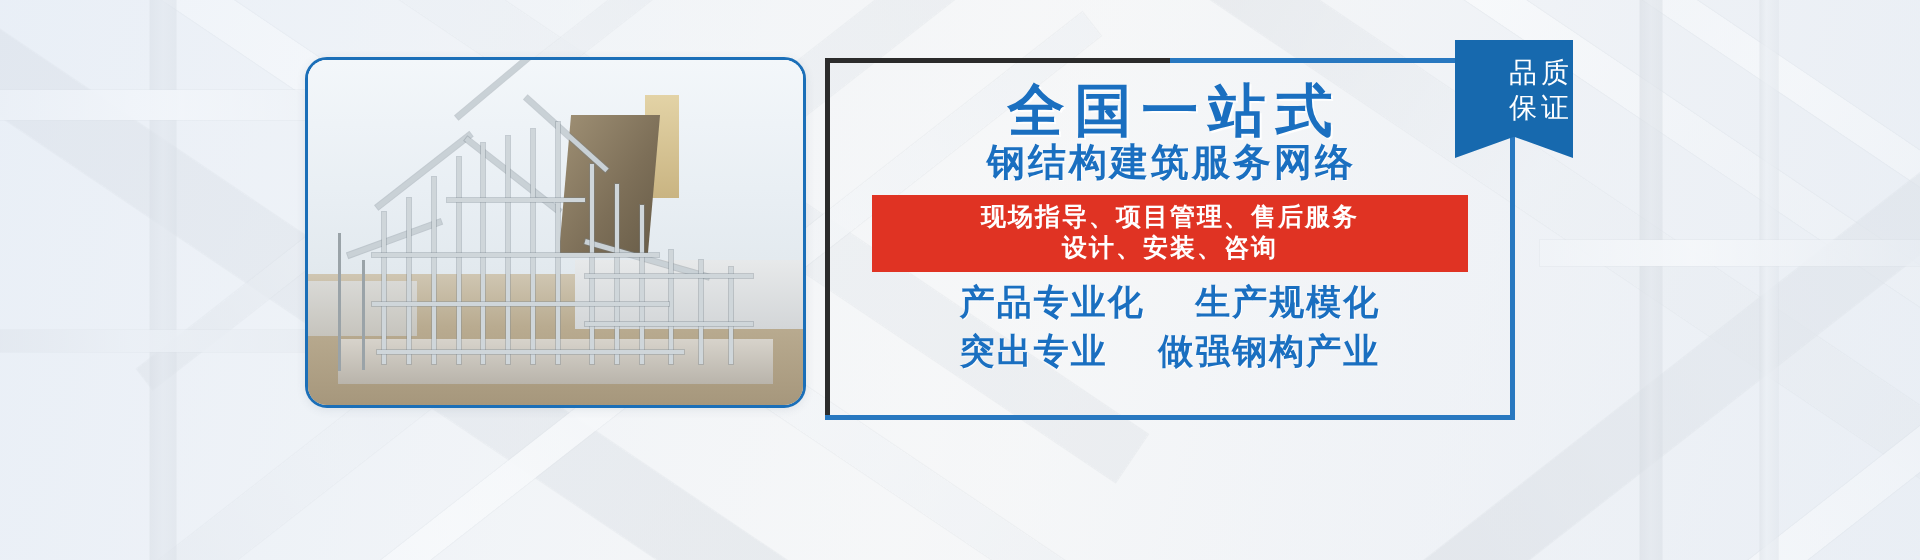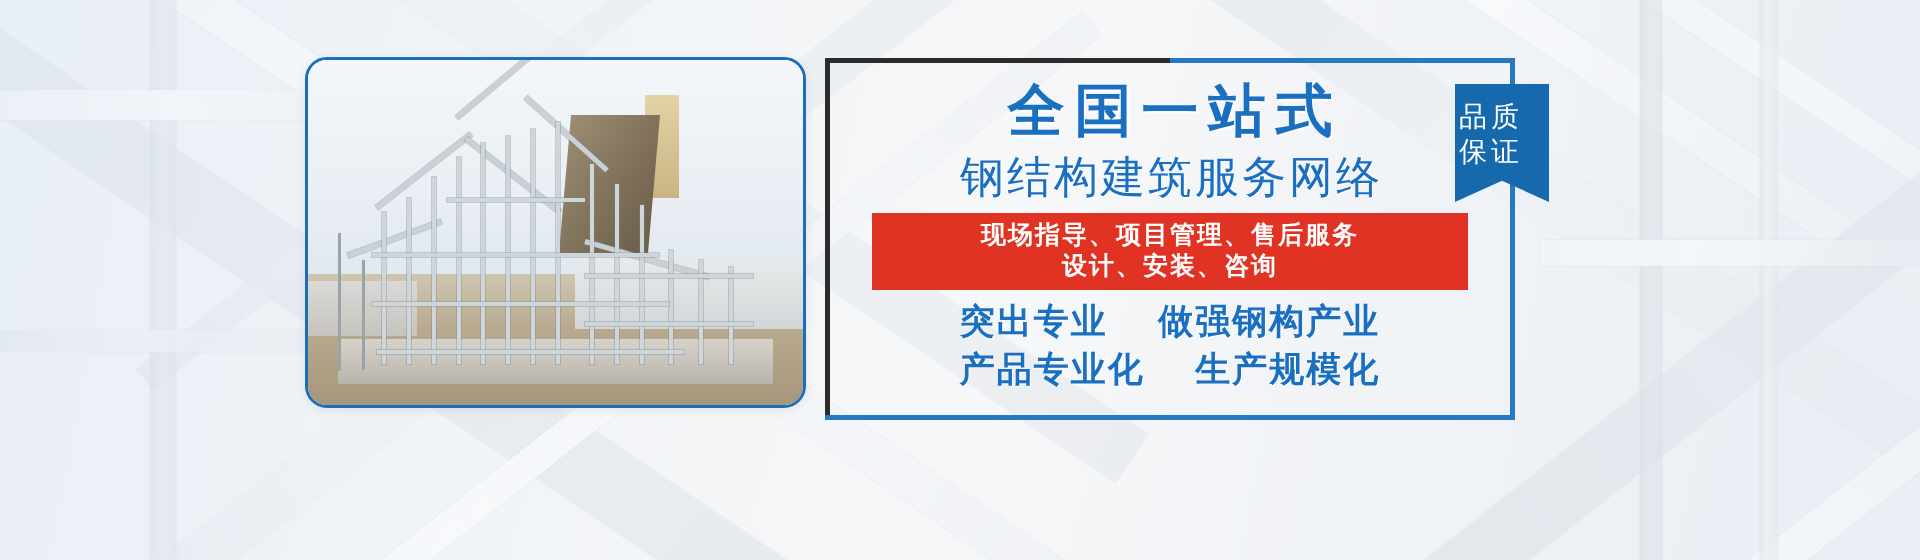--- a/index.html
+++ b/index.html
@@ -176,24 +176,24 @@
     font-weight: 700;
     color: #1a6fc0;
     letter-spacing: 10px;
     line-height: 1;
     text-indent: 10px;
     white-space: nowrap;
     text-shadow: 2px 2px 0 rgba(255,255,255,0.85);
   }
   
   .headline-2 {
-    margin-top: 16px;
-    font-family: "DejaVu Sans", "Liberation Sans", sans-serif;
-    font-size: 44px;
-    font-weight: 400;
+    margin-top: 4px;
+    font-family: "DejaVu Sans", "Liberation Sans", sans-serif;
+    font-size: 38px;
+    font-weight: 700;
     color: #1a6fc0;
     letter-spacing: 3px;
     line-height: 1;
     text-indent: 3px;
     white-space: nowrap;
     text-shadow: 1px 1px 0 rgba(255,255,255,0.8);
   }
   
   .red-box {
     margin-top: 14px;
@@ -225,31 +225,30 @@
     text-shadow: 1px 1px 0 rgba(255,255,255,0.8);
   }
   .slogan.second { margin-top: 14px; }
   .slogan .gap { display: inline-block; width: 22px; }
 
   
   .badge {
     position: absolute;
     left: 1455px;
     top: 40px;
-    width: 94px;
+    width: 118px;
     height: 118px;
     background: #1769ae;
     clip-path: polygon(0 0, 100% 0, 100% 100%, 50% 82%, 0 100%);
     display: flex;
     flex-direction: column;
-    align-items: flex-start;
+    align-items: flex-end;
     justify-content: flex-start;
     padding-top: 16px;
     box-sizing: border-box;
-    margin-top: 44px;
   }
   .badge-line {
     font-family: "DejaVu Sans", "Liberation Sans", sans-serif;
     color: #ffffff;
     font-size: 28px;
     font-weight: 500;
     letter-spacing: 4px;
     text-indent: 4px;
     line-height: 1.24;
     white-space: nowrap;
@@ -336,32 +335,32 @@
 
       <div class="headline-1">全国一站式</div>
 
       <div class="headline-2">钢结构建筑服务网络</div>
 
       <div class="red-box">
         <div class="red-line">现场指导、项目管理、售后服务</div>
         <div class="red-line">设计、安装、咨询</div>
       </div>
 
+      <div class="slogan">
+        <span>产品专业化</span>
+        <span class="gap"></span>
+        <span>生产规模化</span>
+      </div>
+
       <div class="slogan second">
         <span>突出专业</span>
         <span class="gap"></span>
         <span>做强钢构产业</span>
       </div>
 
-      <div class="slogan">
-        <span>产品专业化</span>
-        <span class="gap"></span>
-        <span>生产规模化</span>
-      </div>
-
     </div>
   </div>
 
   <div class="badge">
     <div class="badge-line">品质</div>
     <div class="badge-line">保证</div>
   </div>
 
 </div>
 

